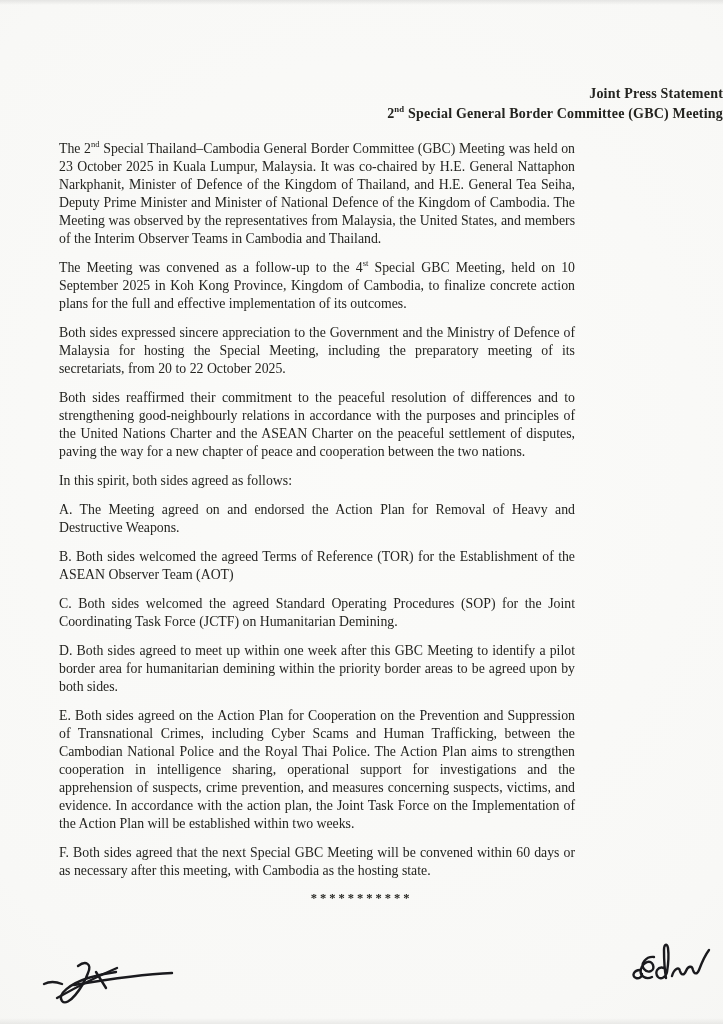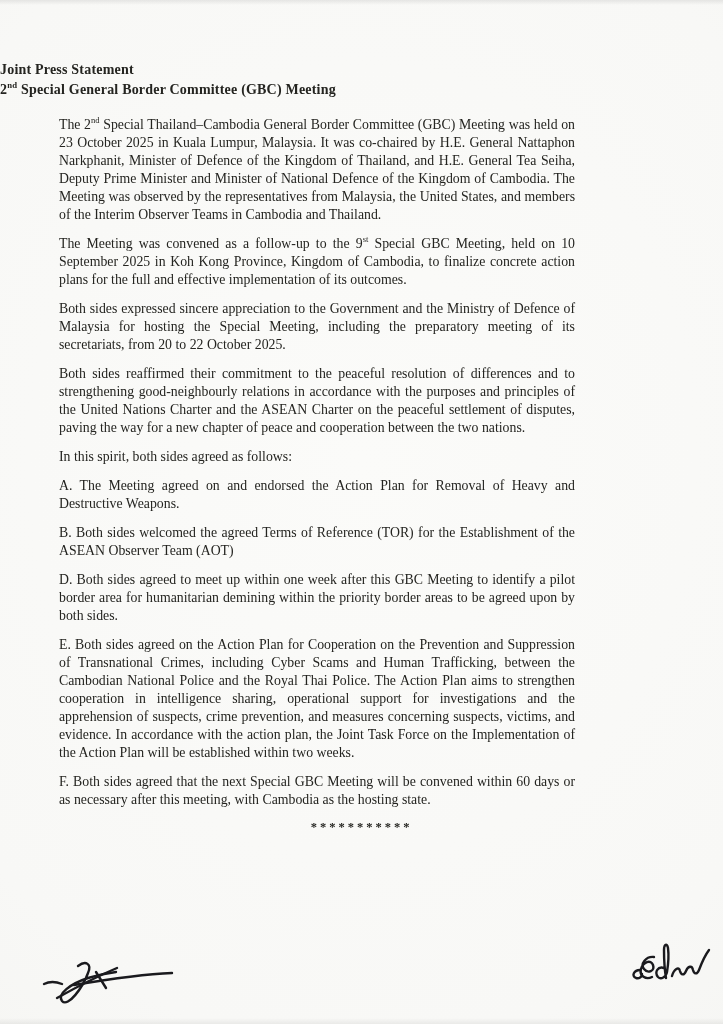--- a/index.html
+++ b/index.html
@@ -27,22 +27,22 @@
   }
   .page::after {
     content: "";
     position: absolute;
     bottom: 0; left: 0; right: 0;
     height: 6px;
     background: linear-gradient(0deg, rgba(0,0,0,0.06), rgba(0,0,0,0));
     pointer-events: none;
   }
   .title-block {
-    padding-top: 60px;
-    text-align: left;
+    padding-top: 84px;
+    text-align: right;
     font-weight: 700;
     font-size: 14px;
     line-height: 20px;
     letter-spacing: 0.2px;
   }
   .doc-body {
     width: 516px;
     margin: 16px 102px 0 59px;
     font-size: 13.8px;
     line-height: 18px;
@@ -83,26 +83,27 @@
 
 <div class="page">
 
   <header class="title-block" id="title-block">
       <div><span>Joint Press Statement</span></div>
       <div><span>2</span><sup>nd</sup><span> Special General Border Committee (GBC) Meeting</span></div>
     </header>
 
   <main class="doc-body" id="doc-body">
       <p><span>The 2</span><sup>nd</sup><span> Special Thailand–Cambodia General Border Committee (GBC) Meeting was held on 23 October 2025 in Kuala Lumpur, Malaysia. It was co-chaired by H.E. General Nattaphon Narkphanit, Minister of Defence of the Kingdom of Thailand, and H.E. General Tea Seiha, Deputy Prime Minister and Minister of National Defence of the Kingdom of Cambodia. The Meeting was observed by the representatives from Malaysia, the United States, and members of the Interim Observer Teams in Cambodia and Thailand.</span></p>
-      <p><span>The Meeting was convened as a follow-up to the 9</span><sup>st</sup><span> Special GBC Meeting, held on 10 September 2025 in Koh Kong Province, Kingdom of Cambodia, to finalize concrete action plans for the full and effective implementation of its outcomes.</span></p>
+      <p><span>The Meeting was convened as a follow-up to the 4</span><sup>st</sup><span> Special GBC Meeting, held on 10 September 2025 in Koh Kong Province, Kingdom of Cambodia, to finalize concrete action plans for the full and effective implementation of its outcomes.</span></p>
       <p><span>Both sides expressed sincere appreciation to the Government and the Ministry of Defence of Malaysia for hosting the Special Meeting, including the preparatory meeting of its secretariats, from 20 to 22 October 2025.</span></p>
       <p><span>Both sides reaffirmed their commitment to the peaceful resolution of differences and to strengthening good-neighbourly relations in accordance with the purposes and principles of the United Nations Charter and the ASEAN Charter on the peaceful settlement of disputes, paving the way for a new chapter of peace and cooperation between the two nations.</span></p>
       <p><span>In this spirit, both sides agreed as follows:</span></p>
       <p><span>A. The Meeting agreed on and endorsed the Action Plan for Removal of Heavy and Destructive Weapons.</span></p>
       <p><span>B. Both sides welcomed the agreed Terms of Reference (TOR) for the Establishment of the ASEAN Observer Team (AOT)</span></p>
+      <p><span>C. Both sides welcomed the agreed Standard Operating Procedures (SOP) for the Joint Coordinating Task Force (JCTF) on Humanitarian Demining.</span></p>
       <p><span>D. Both sides agreed to meet up within one week after this GBC Meeting to identify a pilot border area for humanitarian demining within the priority border areas to be agreed upon by both sides.</span></p>
       <p><span>E. Both sides agreed on the Action Plan for Cooperation on the Prevention and Suppression of Transnational Crimes, including Cyber Scams and Human Trafficking, between the Cambodian National Police and the Royal Thai Police. The Action Plan aims to strengthen cooperation in intelligence sharing, operational support for investigations and the apprehension of suspects, crime prevention, and measures concerning suspects, victims, and evidence. In accordance with the action plan, the Joint Task Force on the Implementation of the Action Plan will be established within two weeks.</span></p>
       <p><span>F. Both sides agreed that the next Special GBC Meeting will be convened within 60 days or as necessary after this meeting, with Cambodia as the hosting state.</span></p>
     </main>
 
   <div class="divider">***********</div>
 
   <svg class="sig sig-left" width="150" height="72" viewBox="0 0 150 72" aria-hidden="true">
     <path d="M14,44 C20,41 27,42 32,44"></path>
     <path d="M48,26 C56,20 62,24 58,33 C53,47 38,68 32,61 C27,54 40,44 58,38 C68,35 78,33 86,32"></path>

